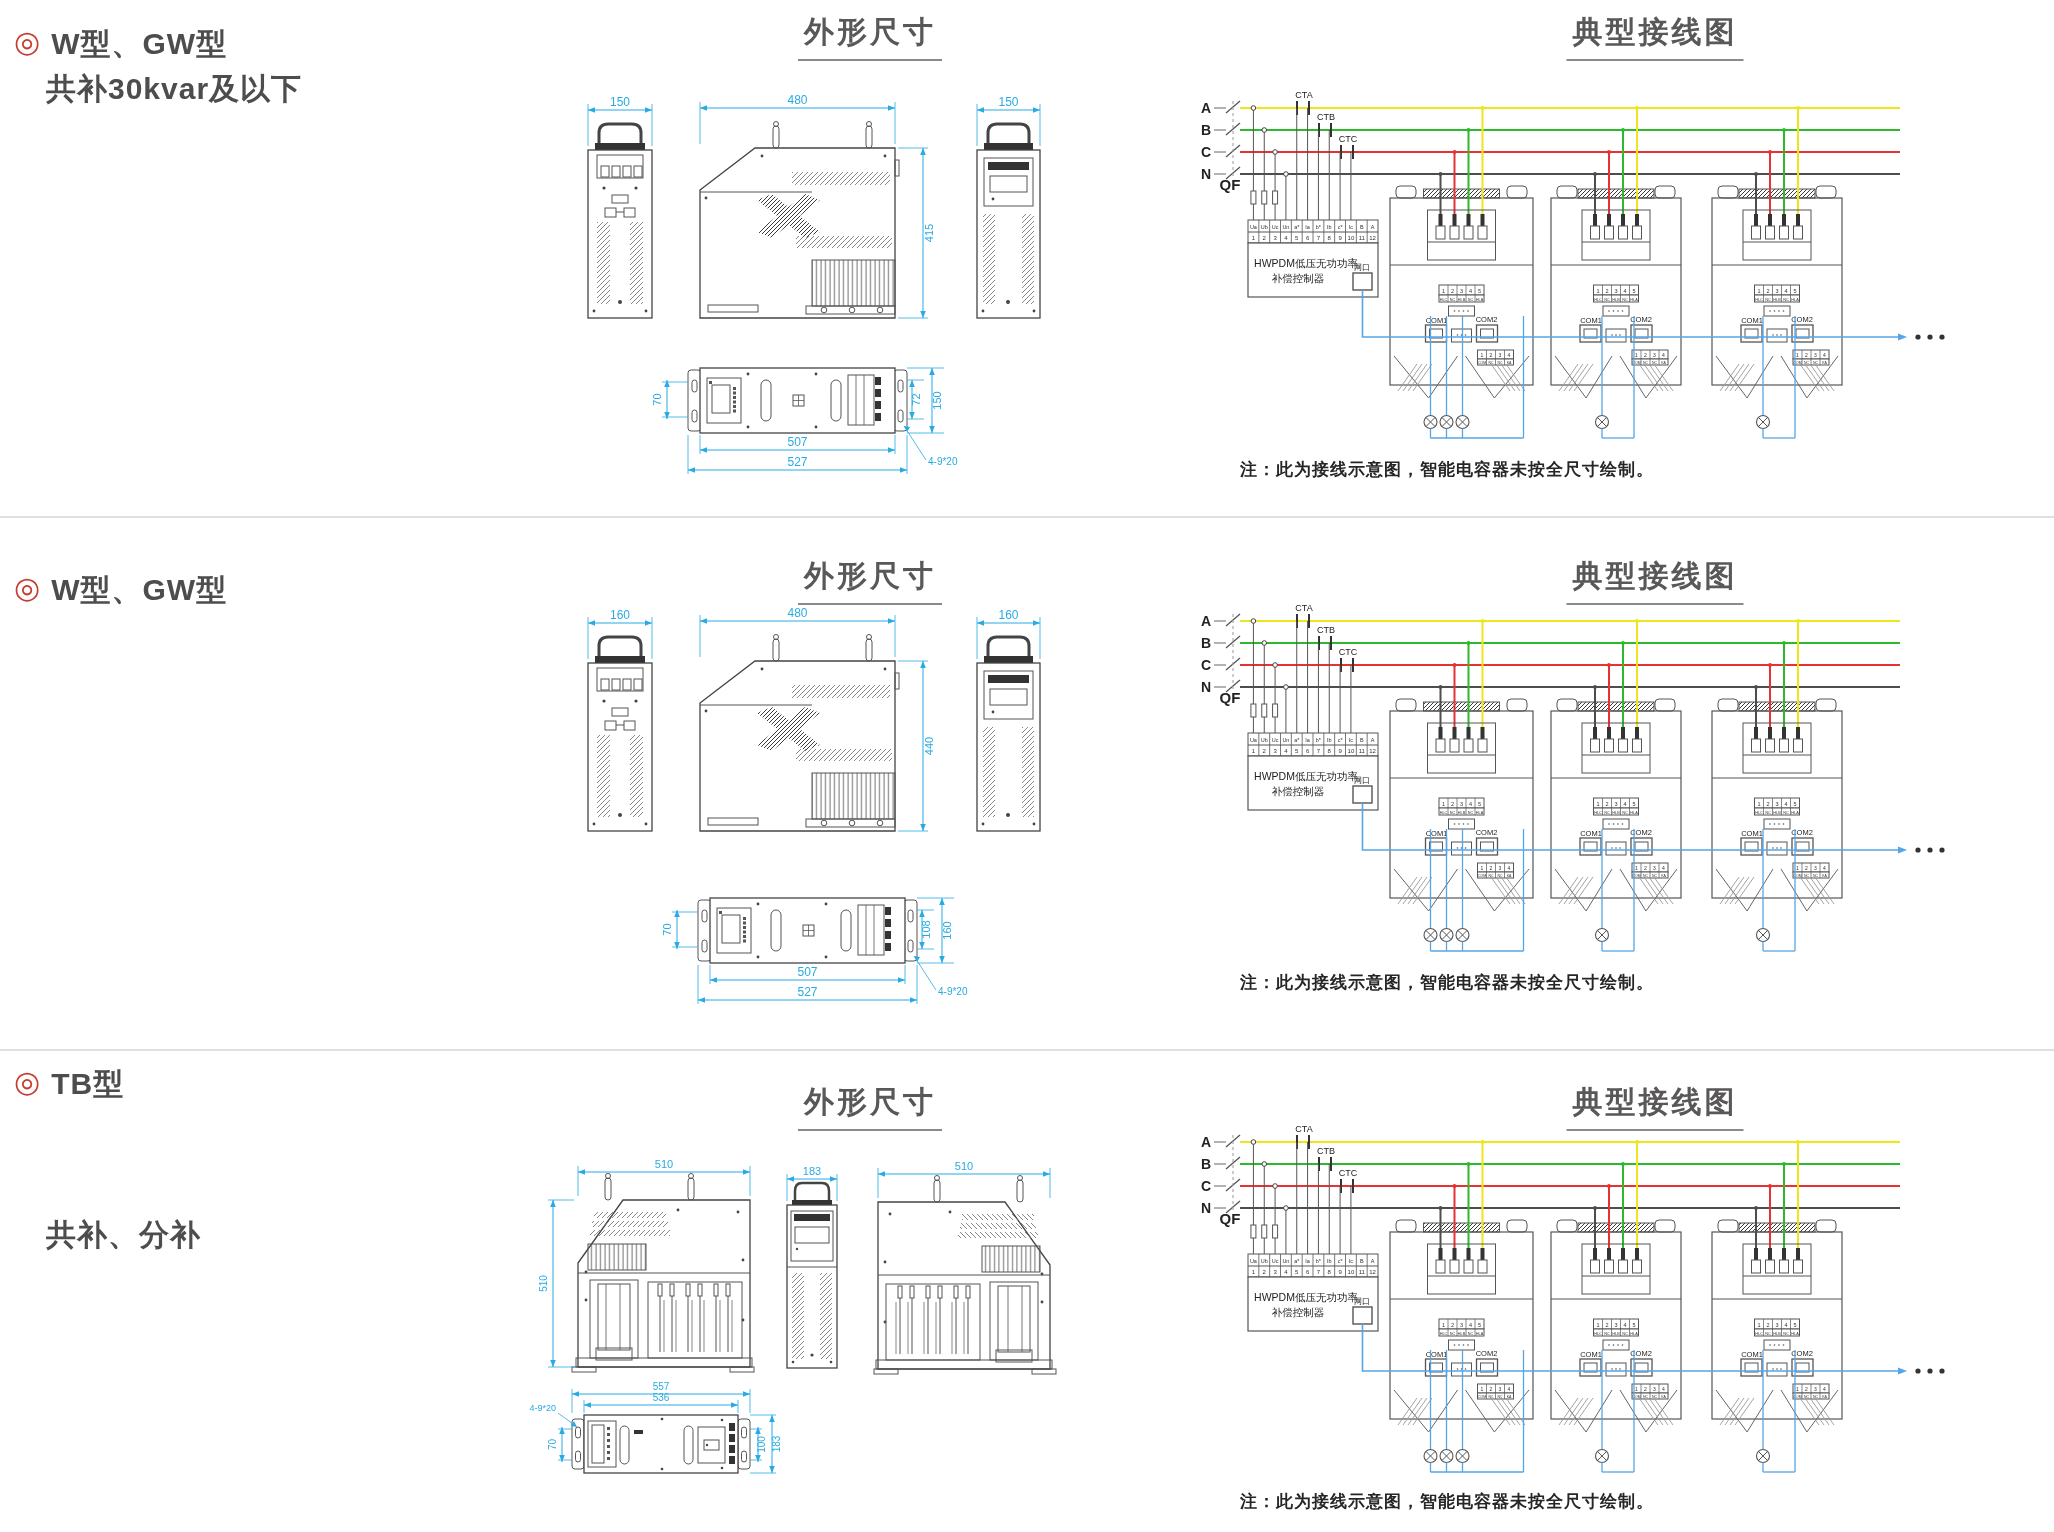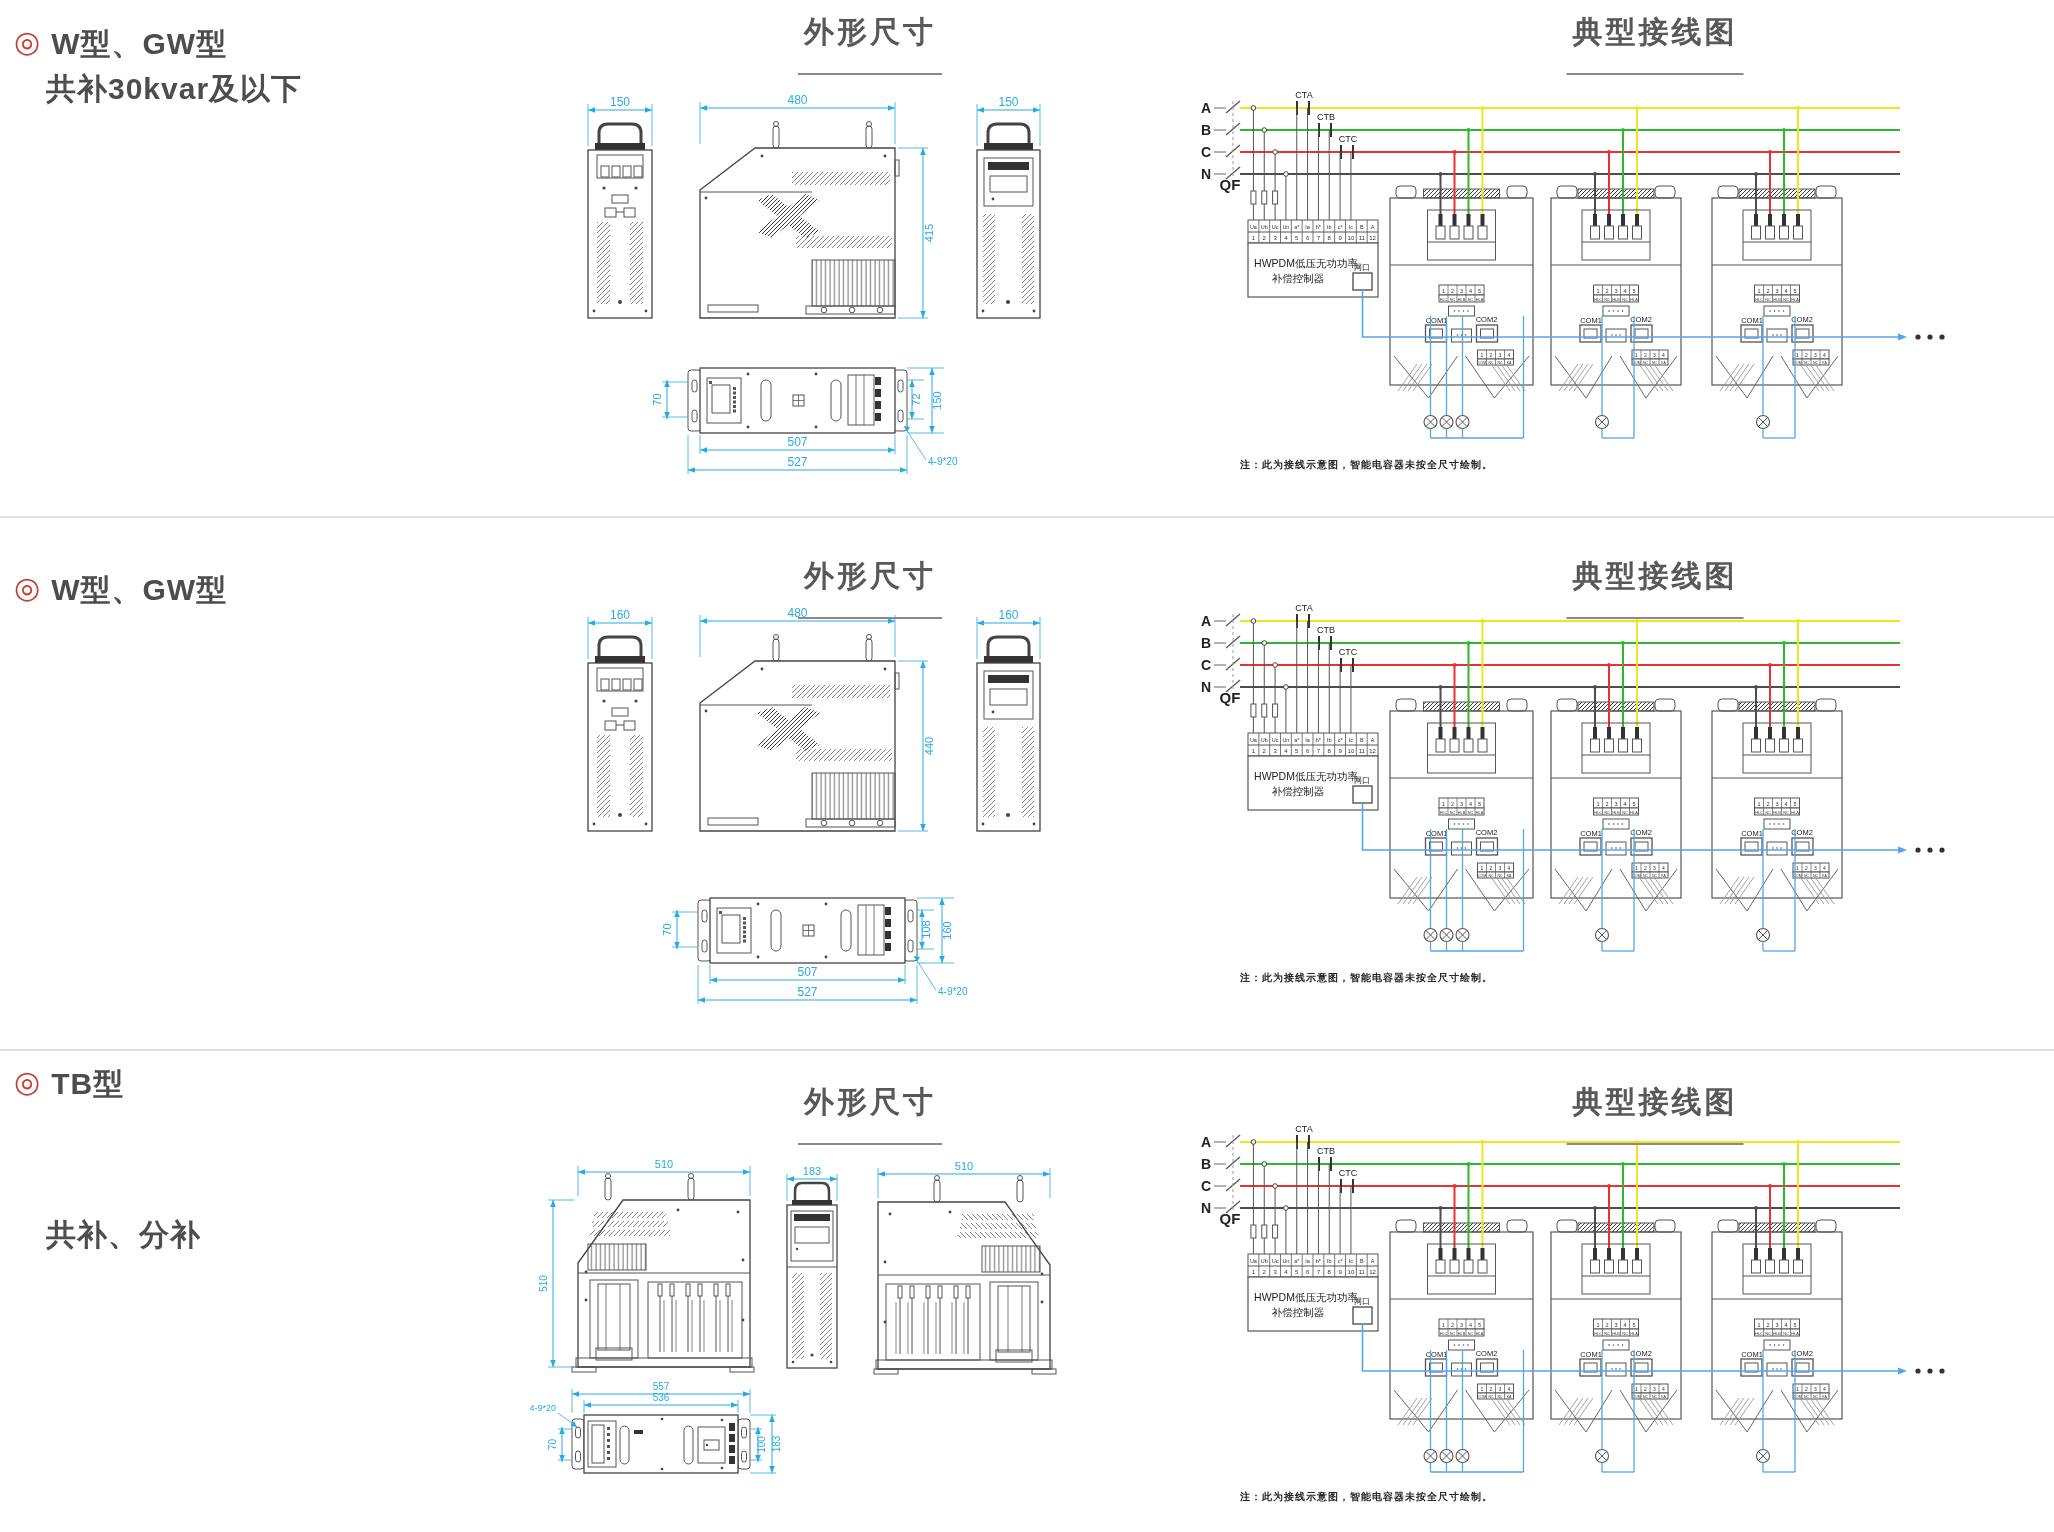--- a/index.html
+++ b/index.html
@@ -6,22 +6,22 @@
   html,body{background:#fff}
   #page{position:relative;width:2054px;height:1532px;background:#fff;
         font-family:"Liberation Sans",sans-serif;overflow:hidden}
   #page svg{position:absolute;left:0;top:0;font-family:"Liberation Sans",sans-serif}
   section{position:absolute;left:0;top:0;width:100%;height:100%}
   .sec-label{position:absolute;left:14px;font-weight:bold;font-size:30px;color:#4d4d4d;letter-spacing:1px;white-space:nowrap}
   .sec-label .txt{vertical-align:middle}
   .sec-label.l2{left:46px}
   .bullet{color:#c63d2f;margin-right:10px;font-size:30px;font-weight:normal}
   .col-title{position:absolute;transform:translateX(-50%);font-size:30px;font-weight:600;color:#595757;
-             letter-spacing:3px;border-bottom:2px solid #8a8a8a;padding:0 6px 20px;white-space:nowrap}
-  .note{position:absolute;font-size:10px;font-weight:bold;color:#262626;letter-spacing:1px;white-space:nowrap}
+             letter-spacing:3px;border-bottom:2px solid #8a8a8a;padding:0 6px 6px;white-space:nowrap}
+  .note{position:absolute;font-size:17px;font-weight:bold;color:#262626;letter-spacing:1px;white-space:nowrap}
   .divider{position:absolute;left:0;width:100%;height:2px;background:#e0e0e0}
 </style>
 </head>
 <body>
 
 <div id="page">
 
   <svg id="art" width="2054" height="1532" viewBox="0 0 2054 1532">
     <defs>
       <pattern id="hatch" width="5" height="5" patternUnits="userSpaceOnUse">

